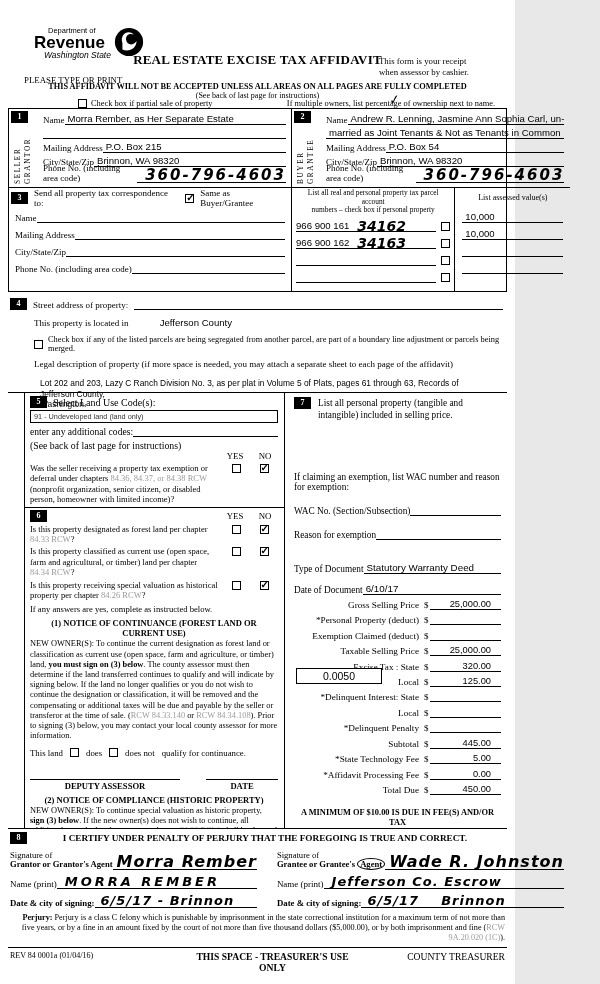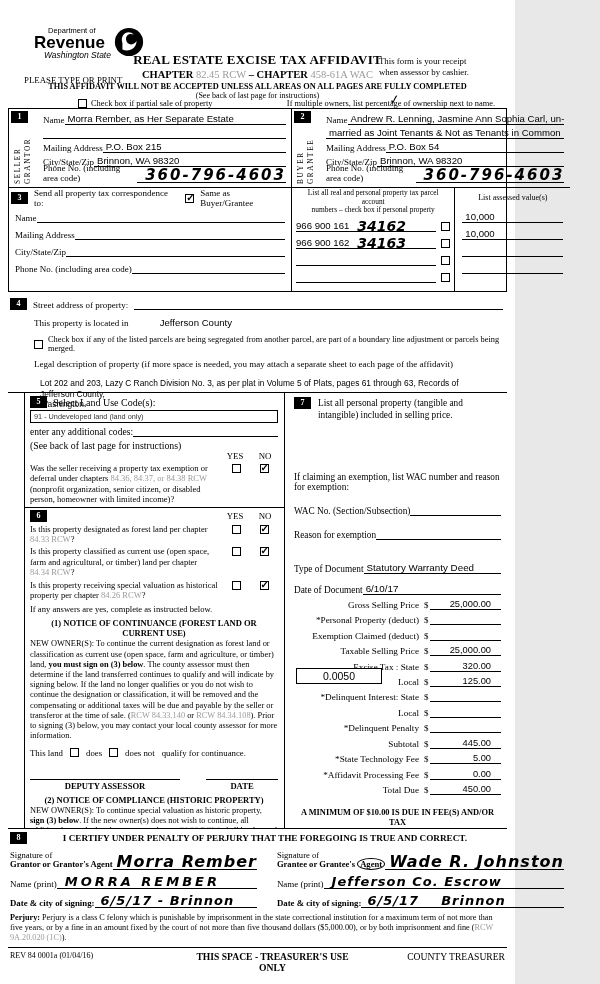--- a/index.html
+++ b/index.html
@@ -141,21 +141,21 @@
   .slabel { font-size:8.6px; line-height:9.6px; white-space:nowrap; }
   .sigrow { display:flex; align-items:flex-end; height:25px; }
   .sig { font-size:16px; line-height:8px; transform:rotate(-4deg); margin-left:4px;
          white-space:nowrap; letter-spacing:1px; }
   .prow8 { display:flex; align-items:flex-end; height:19px; }
   .hprint { font-size:13px; line-height:10px; letter-spacing:3px; padding-left:8px; }
   .hdate { font-size:13px; line-height:10px; letter-spacing:1px; padding-left:6px; white-space:pre; }
   .circle { border:1px solid #000; border-radius:50%; padding:0 2px; }
 
   .perj { margin-top:5px; font-size:8.2px; line-height:10px; border-bottom:1px solid #000;
-          padding:0 2px 4px 2px; }
+          padding:0 2px 4px 2px;text-align:right; }
   .foot { display:flex; align-items:flex-start; margin-top:3px; padding:0 2px; }
   .foot .rev { width:180px; font-size:8px; }
   .foot .tsp { flex:1; text-align:center; font-weight:bold; font-size:9.6px; }
   .foot .ct  { width:150px; text-align:right; font-size:9.6px; }
   .stamp { margin:30px 0 0 22px; font-family:"DejaVu Sans Mono",monospace; font-size:11px;
            color:#3a3a3a; letter-spacing:1px; }
 </style>
 </head>
 <body>
 
@@ -170,26 +170,20 @@
       </div>
       <span>
         <svg width="32" height="32" viewBox="0 0 34 34">
           <circle cx="17" cy="17" r="15" fill="#000"></circle>
           <path d="M10 25 C17 28 25 24 25 16 C22 21 15 21 14 15 C13 10 17 7 22 9 C16 3 7 9 10 18 Z" fill="#fff"></path>
         </svg>
       </span>
     </div>
     <div class="titleblock">
       <div class="title">REAL ESTATE EXCISE TAX AFFIDAVIT</div>
-      <div class="chapline">
-        <span>CHAPTER</span>
-        <span class="gray">82.45 RCW</span>
-        <span>– CHAPTER</span>
-        <span class="gray">458-61A WAC</span>
-      </div>
     </div>
     <div class="receipt">
       <div>This form is your receipt</div>
       <div>when assessor by cashier.</div>
     </div>
     <div class="ptp">PLEASE TYPE OR PRINT</div>
     <div class="notice">THIS AFFIDAVIT WILL NOT BE ACCEPTED UNLESS ALL AREAS ON ALL PAGES ARE FULLY COMPLETED</div>
     <div class="seeback">(See back of last page for instructions)</div>
     <div class="cbrow">
       <div class="lft">

